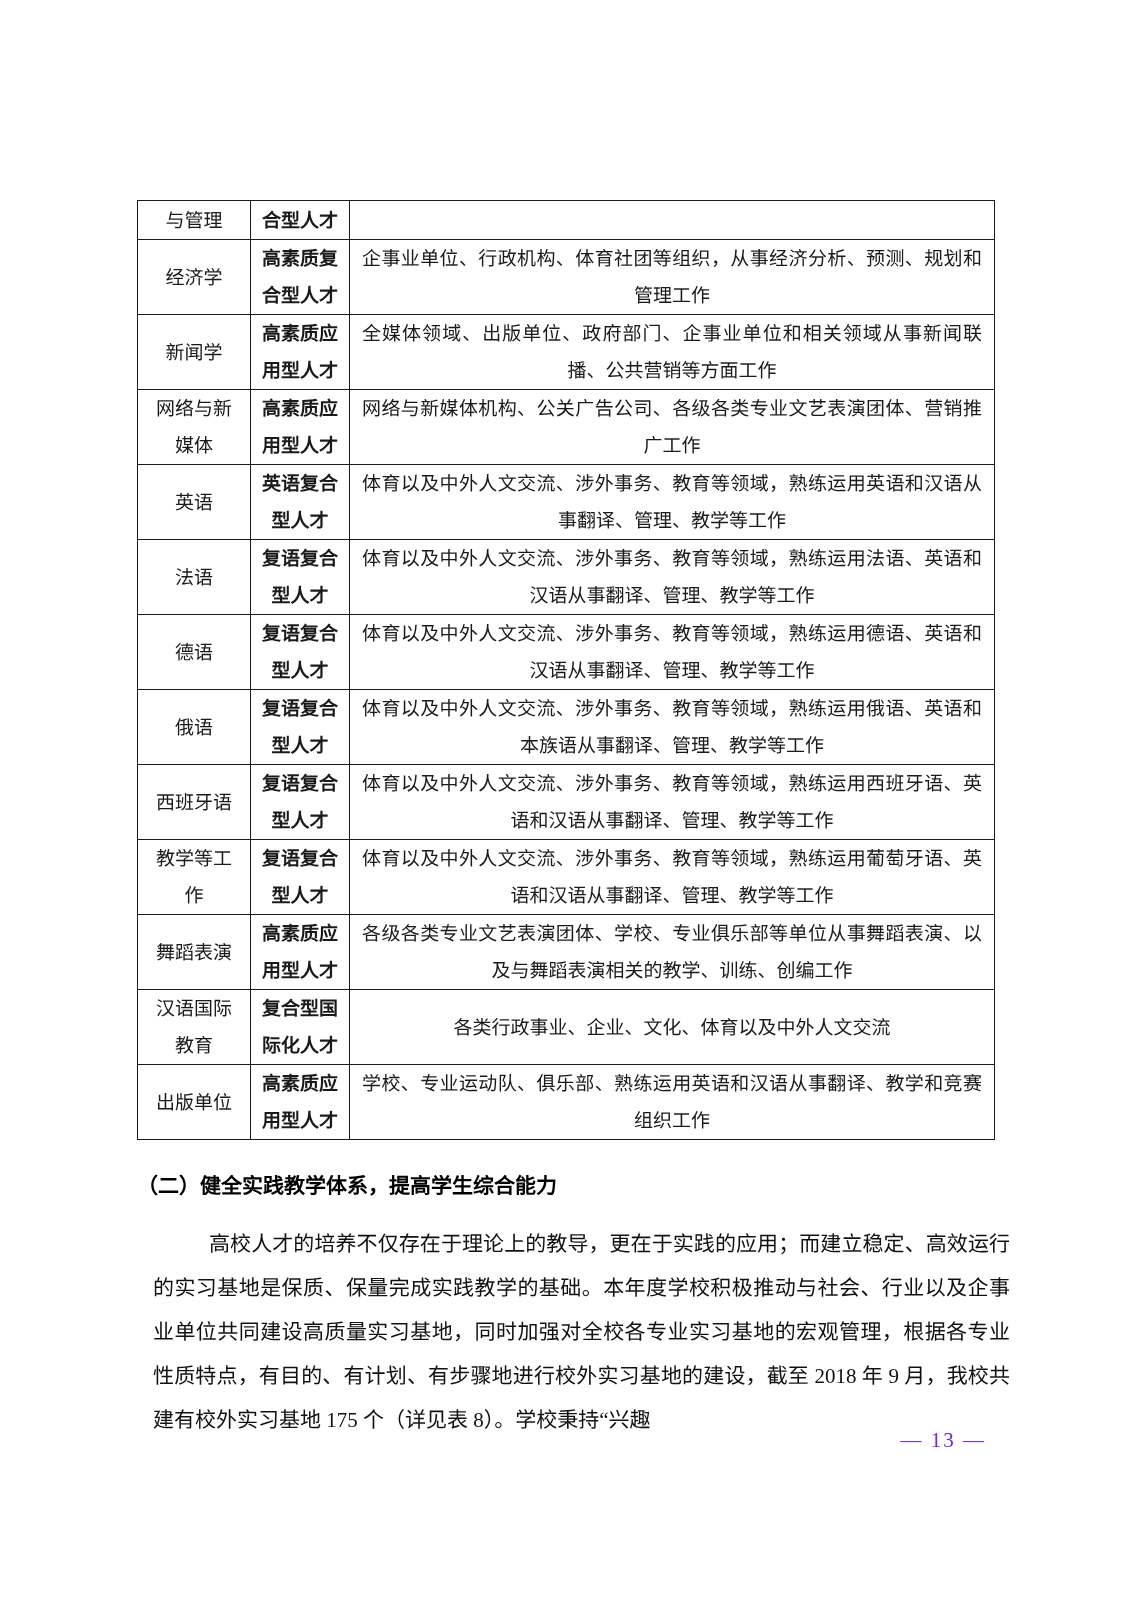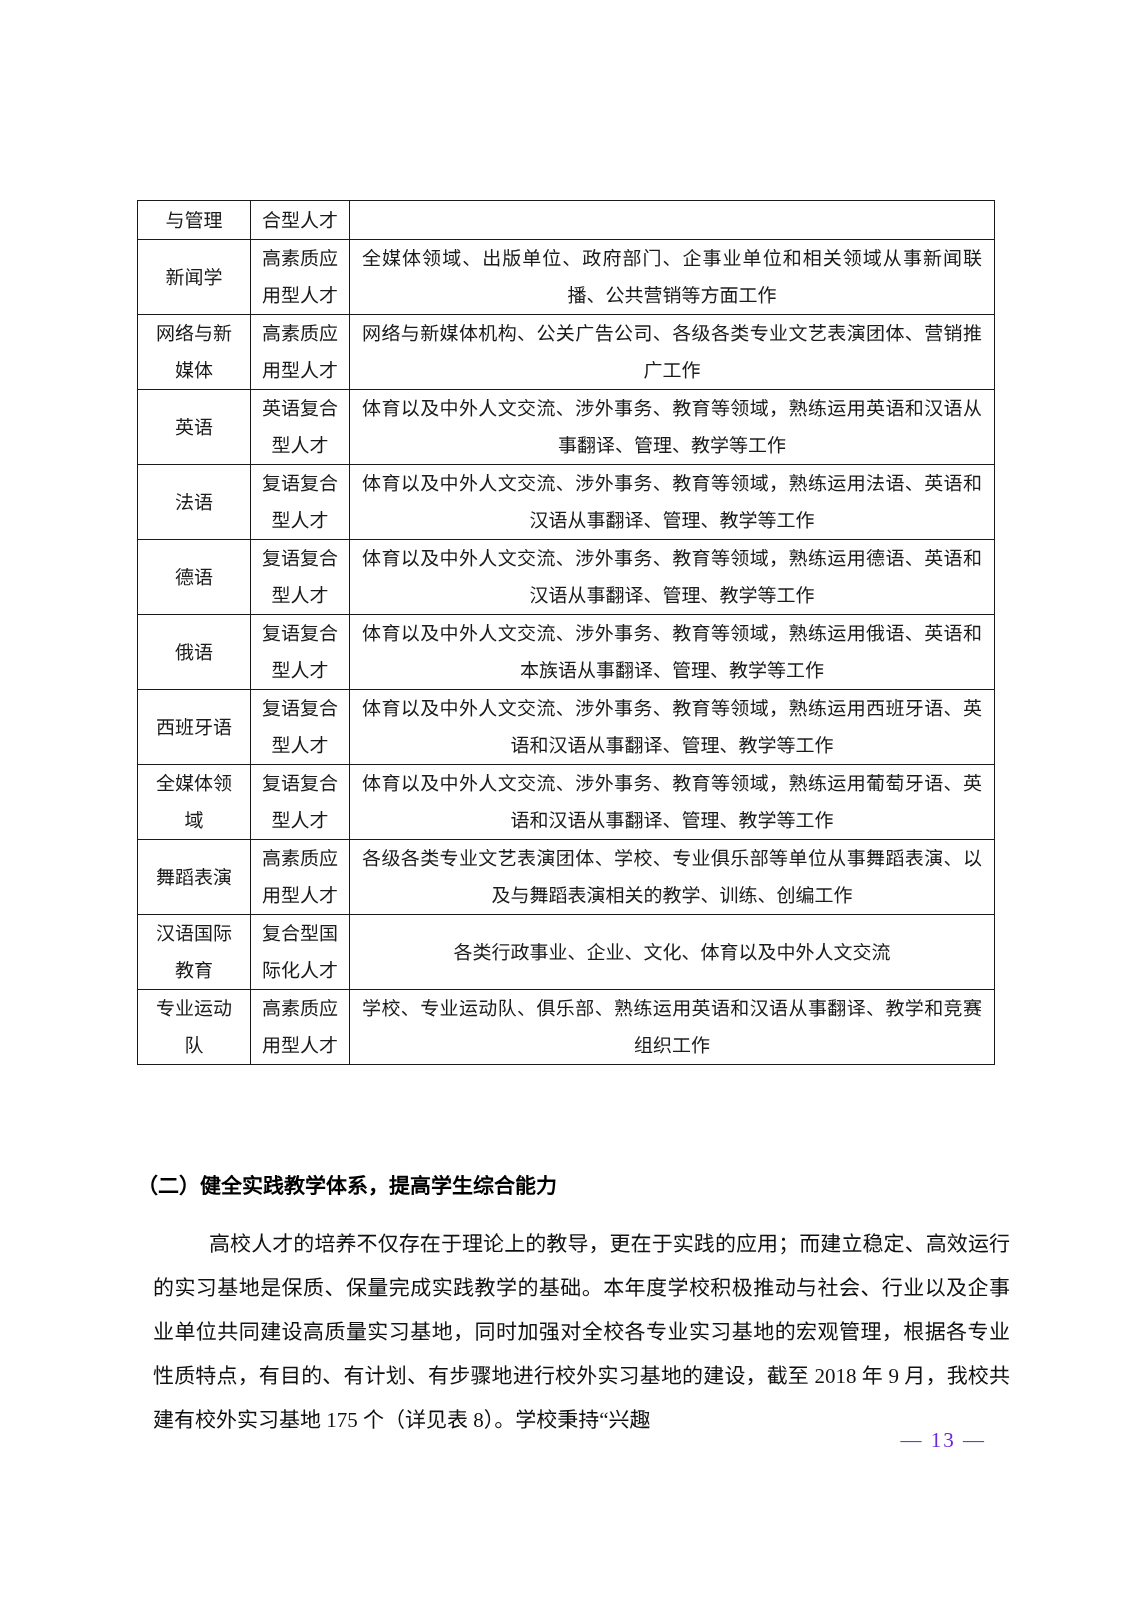--- a/index.html
+++ b/index.html
@@ -37,20 +37,21 @@
     word-break: break-all;
   }
   .talent-table tr.partial-row td {
     height: 38px;
   }
   .talent-table td.major-cell {
     padding: 0 10px;
   }
   .talent-table td.type-cell {
     padding: 0 6px;
+    font-weight: bold;
   }
   .talent-table td.career-cell {
     padding: 0 12px;
     text-align: justify;
     text-align-last: center;
   }
 
   
   .section-heading {
     position: absolute;
@@ -105,20 +106,25 @@
       <col style="width:99px">
       <col style="width:645px">
     </colgroup>
     <tbody>
         <tr class="partial-row">
           <td class="major-cell">与管理</td>
           <td class="type-cell">合型人才</td>
           <td class="career-cell"></td>
         </tr>
         <tr>
+          <td class="major-cell">经济学</td>
+          <td class="type-cell">高素质复合型人才</td>
+          <td class="career-cell">企事业单位、行政机构、体育社团等组织，从事经济分析、预测、规划和管理工作</td>
+        </tr>
+        <tr>
           <td class="major-cell">新闻学</td>
           <td class="type-cell">高素质应用型人才</td>
           <td class="career-cell">全媒体领域、出版单位、政府部门、企事业单位和相关领域从事新闻联播、公共营销等方面工作</td>
         </tr>
         <tr>
           <td class="major-cell">网络与新媒体</td>
           <td class="type-cell">高素质应用型人才</td>
           <td class="career-cell">网络与新媒体机构、公关广告公司、各级各类专业文艺表演团体、营销推广工作</td>
         </tr>
         <tr>
@@ -140,36 +146,36 @@
           <td class="major-cell">俄语</td>
           <td class="type-cell">复语复合型人才</td>
           <td class="career-cell">体育以及中外人文交流、涉外事务、教育等领域，熟练运用俄语、英语和本族语从事翻译、管理、教学等工作</td>
         </tr>
         <tr>
           <td class="major-cell">西班牙语</td>
           <td class="type-cell">复语复合型人才</td>
           <td class="career-cell">体育以及中外人文交流、涉外事务、教育等领域，熟练运用西班牙语、英语和汉语从事翻译、管理、教学等工作</td>
         </tr>
         <tr>
-          <td class="major-cell">全媒体领域</td>
+          <td class="major-cell">教学等工作</td>
           <td class="type-cell">复语复合型人才</td>
           <td class="career-cell">体育以及中外人文交流、涉外事务、教育等领域，熟练运用葡萄牙语、英语和汉语从事翻译、管理、教学等工作</td>
         </tr>
         <tr>
           <td class="major-cell">舞蹈表演</td>
           <td class="type-cell">高素质应用型人才</td>
           <td class="career-cell">各级各类专业文艺表演团体、学校、专业俱乐部等单位从事舞蹈表演、以及与舞蹈表演相关的教学、训练、创编工作</td>
         </tr>
         <tr>
           <td class="major-cell">汉语国际教育</td>
           <td class="type-cell">复合型国际化人才</td>
           <td class="career-cell">各类行政事业、企业、文化、体育以及中外人文交流</td>
         </tr>
         <tr>
-          <td class="major-cell">专业运动队</td>
+          <td class="major-cell">出版单位</td>
           <td class="type-cell">高素质应用型人才</td>
           <td class="career-cell">学校、专业运动队、俱乐部、熟练运用英语和汉语从事翻译、教学和竞赛组织工作</td>
         </tr>
       </tbody>
   </table>
 
   <h2 class="section-heading">（二）健全实践教学体系，提高学生综合能力</h2>
 
   <p class="body-paragraph">高校人才的培养不仅存在于理论上的教导，更在于实践的应用；而建立稳定、高效运行的实习基地是保质、保量完成实践教学的基础。本年度学校积极推动与社会、行业以及企事业单位共同建设高质量实习基地，同时加强对全校各专业实习基地的宏观管理，根据各专业性质特点，有目的、有计划、有步骤地进行校外实习基地的建设，截至 2018 年 9 月，我校共建有校外实习基地 175 个（详见表 8）。学校秉持“兴趣</p>
 

